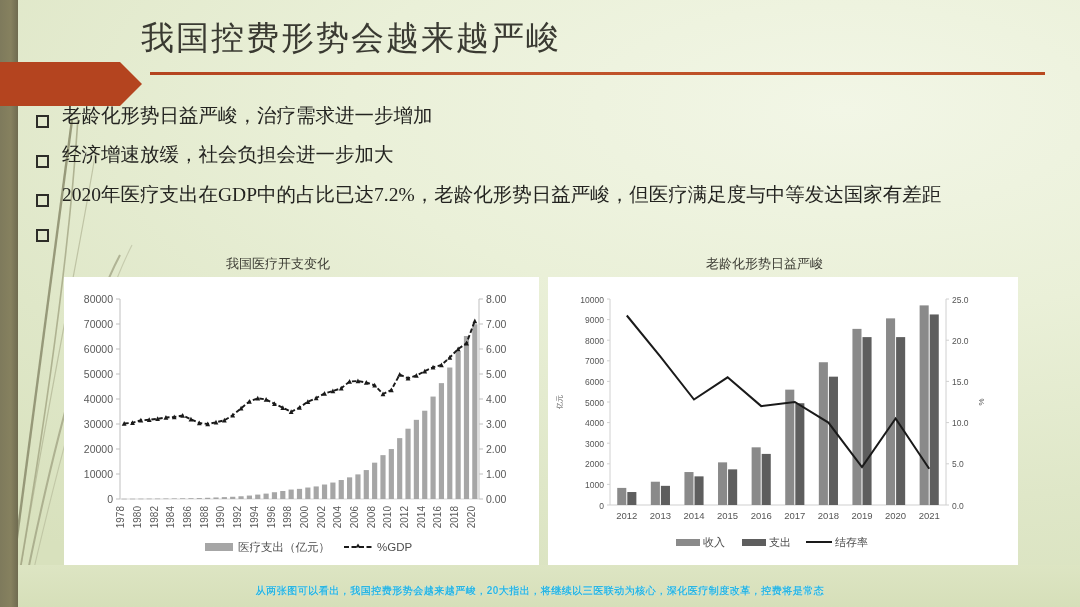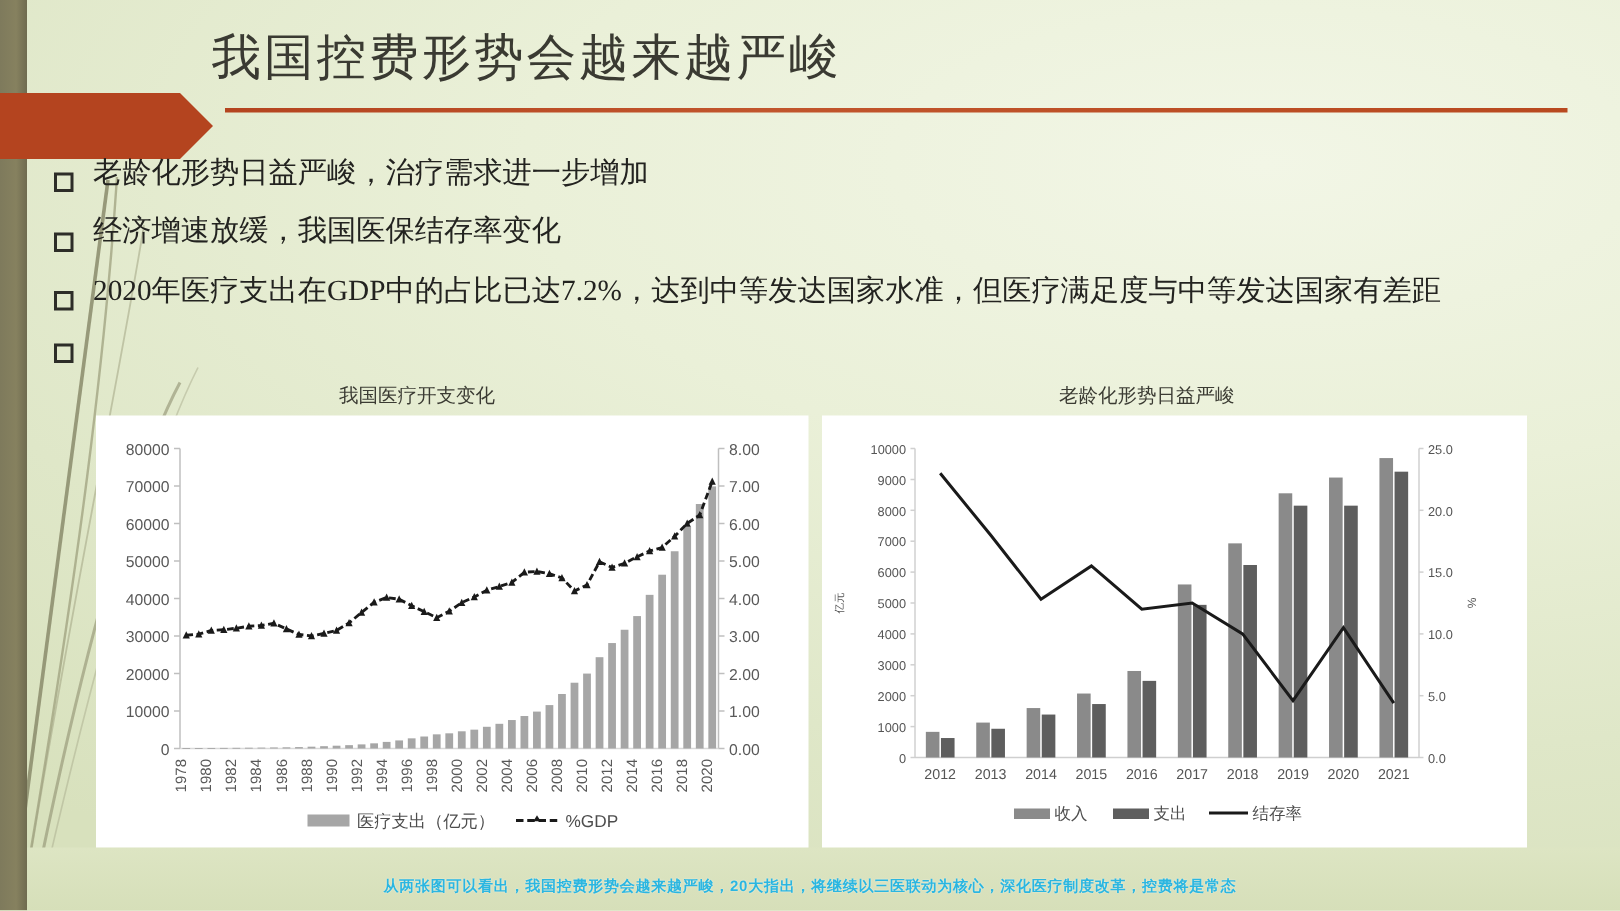--- a/index.html
+++ b/index.html
@@ -67,25 +67,25 @@
     <polygon points="0,0 120,0 142,22 120,44 0,44" fill="#b4441f"></polygon>
   </svg>
 
   <div class="bullets">
     <div class="bullet">
       <span class="bullet-mark"></span>
       <span class="bullet-text">老龄化形势日益严峻，治疗需求进一步增加</span>
     </div>
     <div class="bullet">
       <span class="bullet-mark"></span>
-      <span class="bullet-text">经济增速放缓，我国医保结存率变化</span>
+      <span class="bullet-text">经济增速放缓，社会负担会进一步加大</span>
     </div>
     <div class="bullet">
       <span class="bullet-mark"></span>
-      <span class="bullet-text">2020年医疗支出在GDP中的占比已达7.2%，达到中等发达国家水准，但医疗满足度与中等发达国家有差距</span>
+      <span class="bullet-text">2020年医疗支出在GDP中的占比已达7.2%，老龄化形势日益严峻，但医疗满足度与中等发达国家有差距</span>
     </div>
     <div class="bullet">
       <span class="bullet-mark"></span>
     </div>
   </div>
 
   <div class="chart-title" id="ct-left" style="left:196px;top:255px;">我国医疗开支变化</div>
   <div class="chart-title" id="ct-right" style="left:676px;top:255px;">老龄化形势日益严峻</div>
 
   <div class="panel" id="panel-left">

